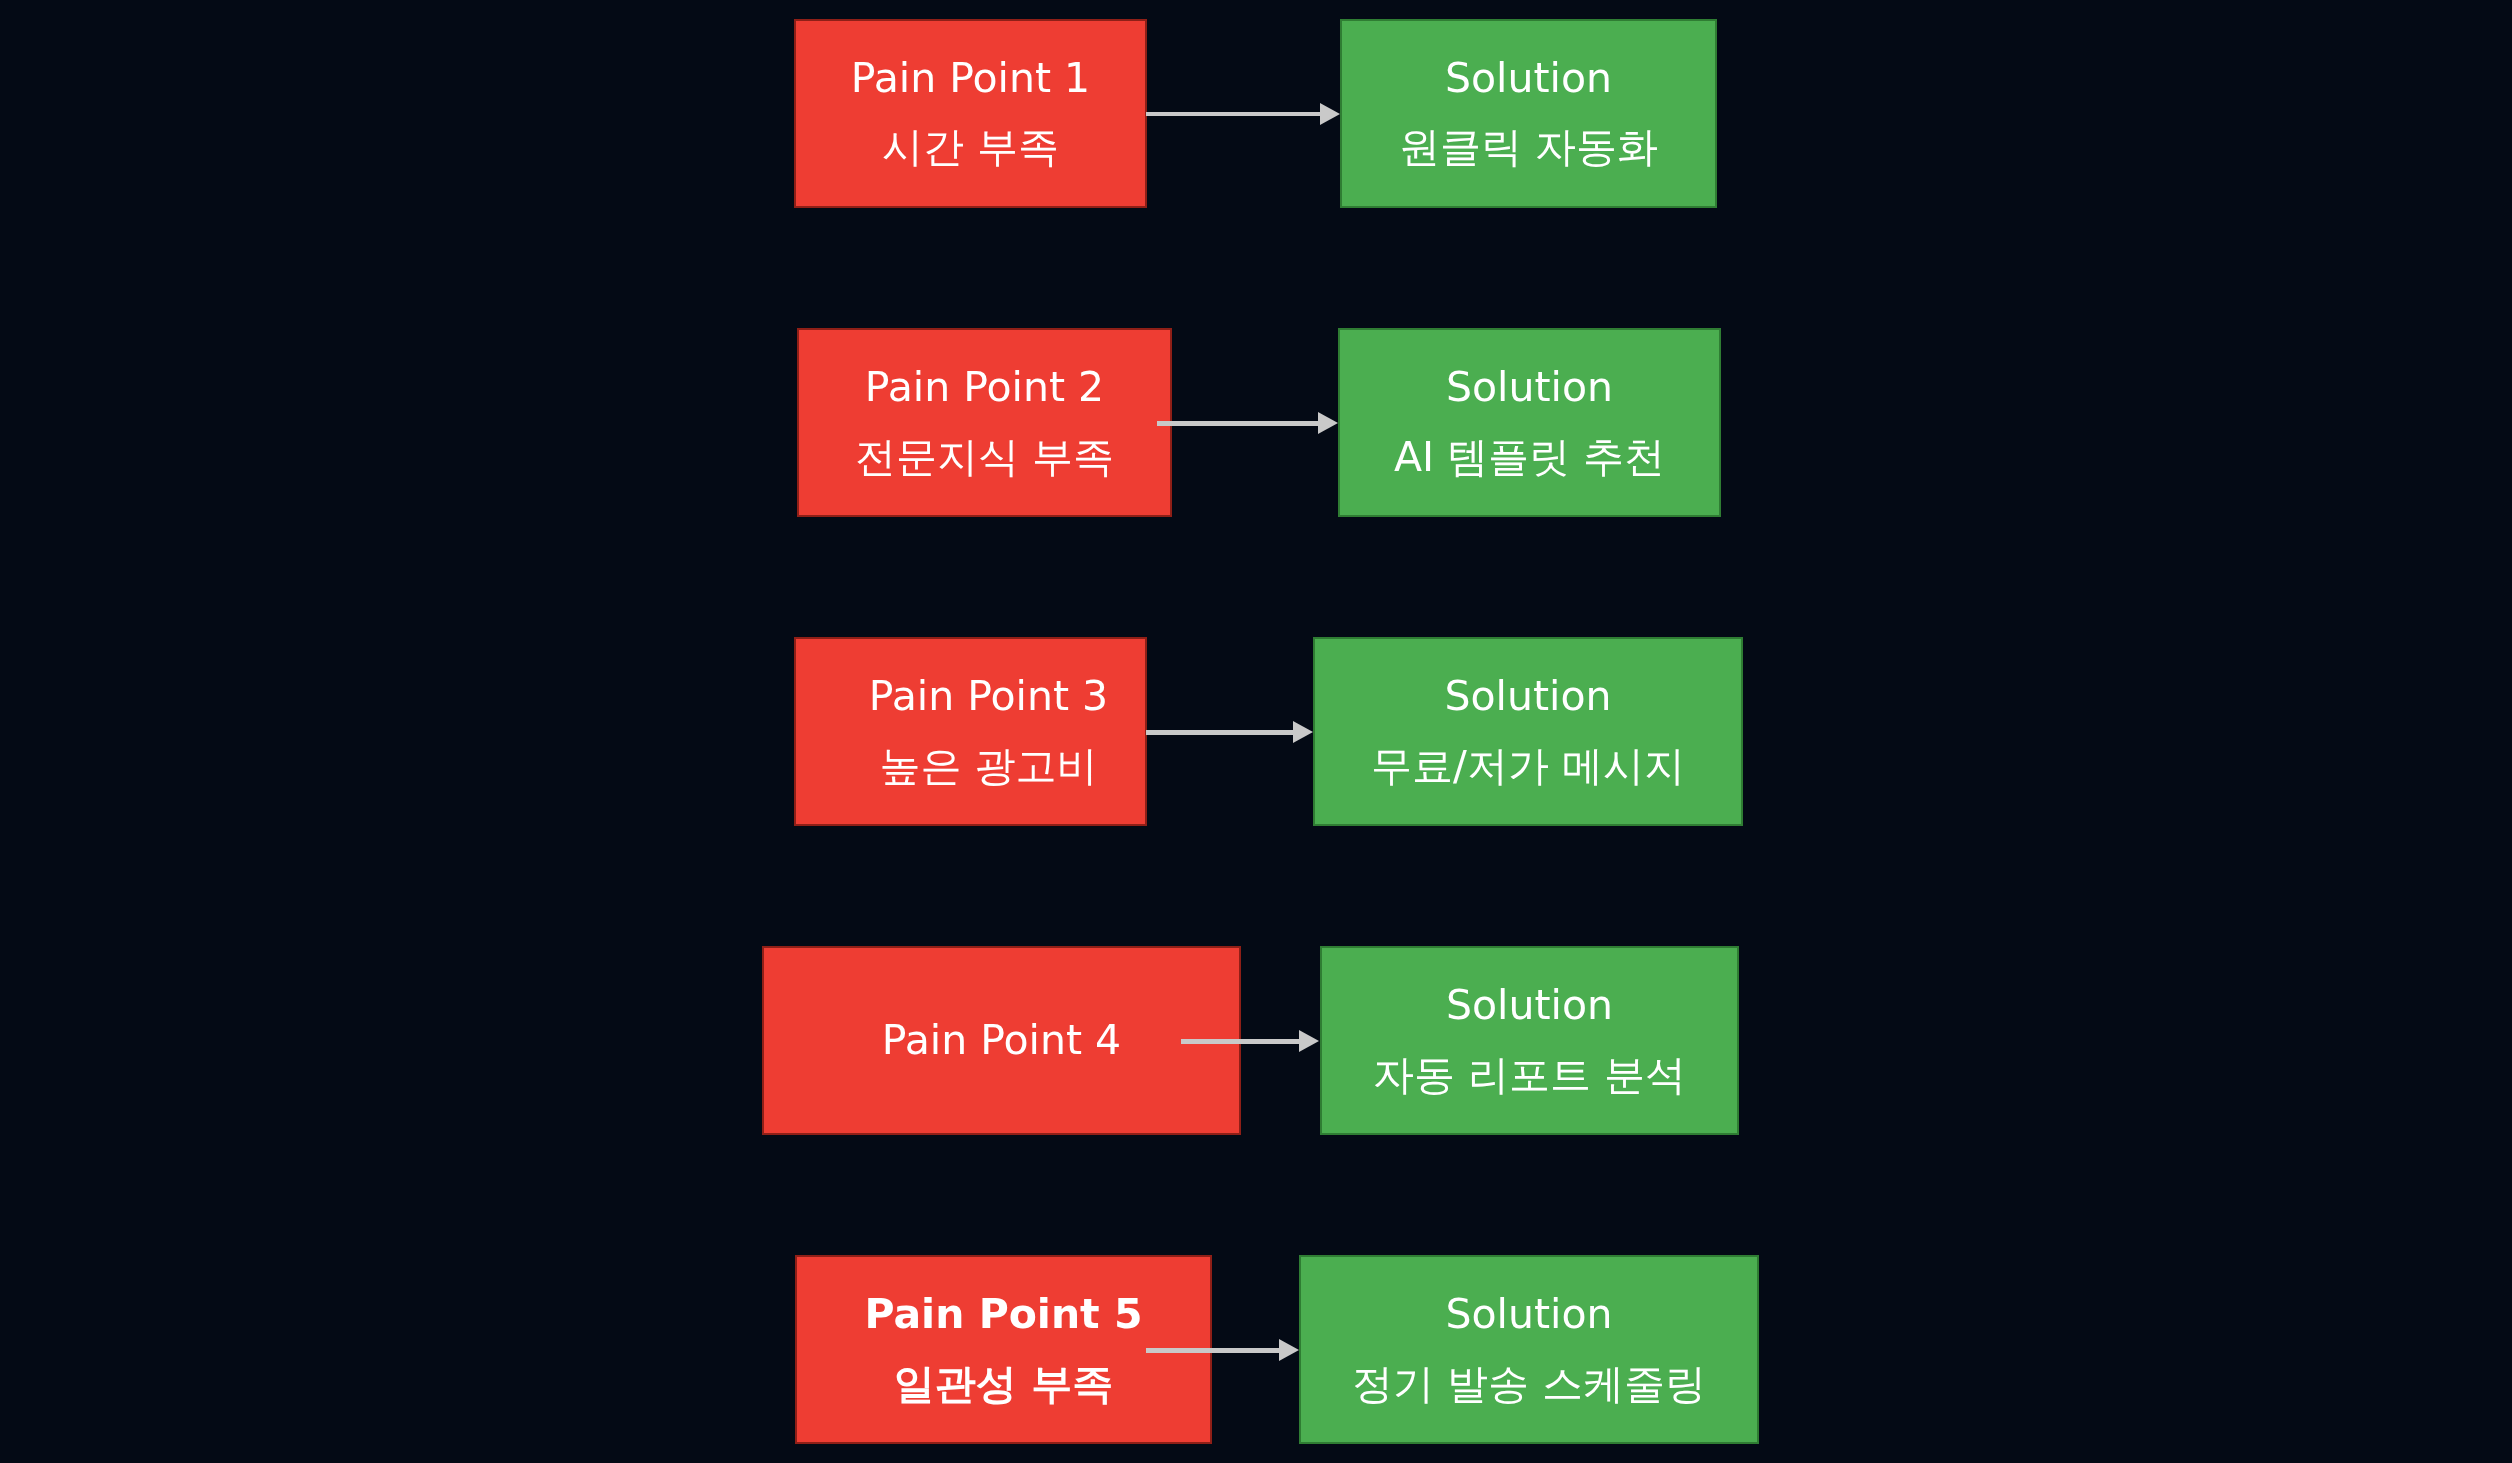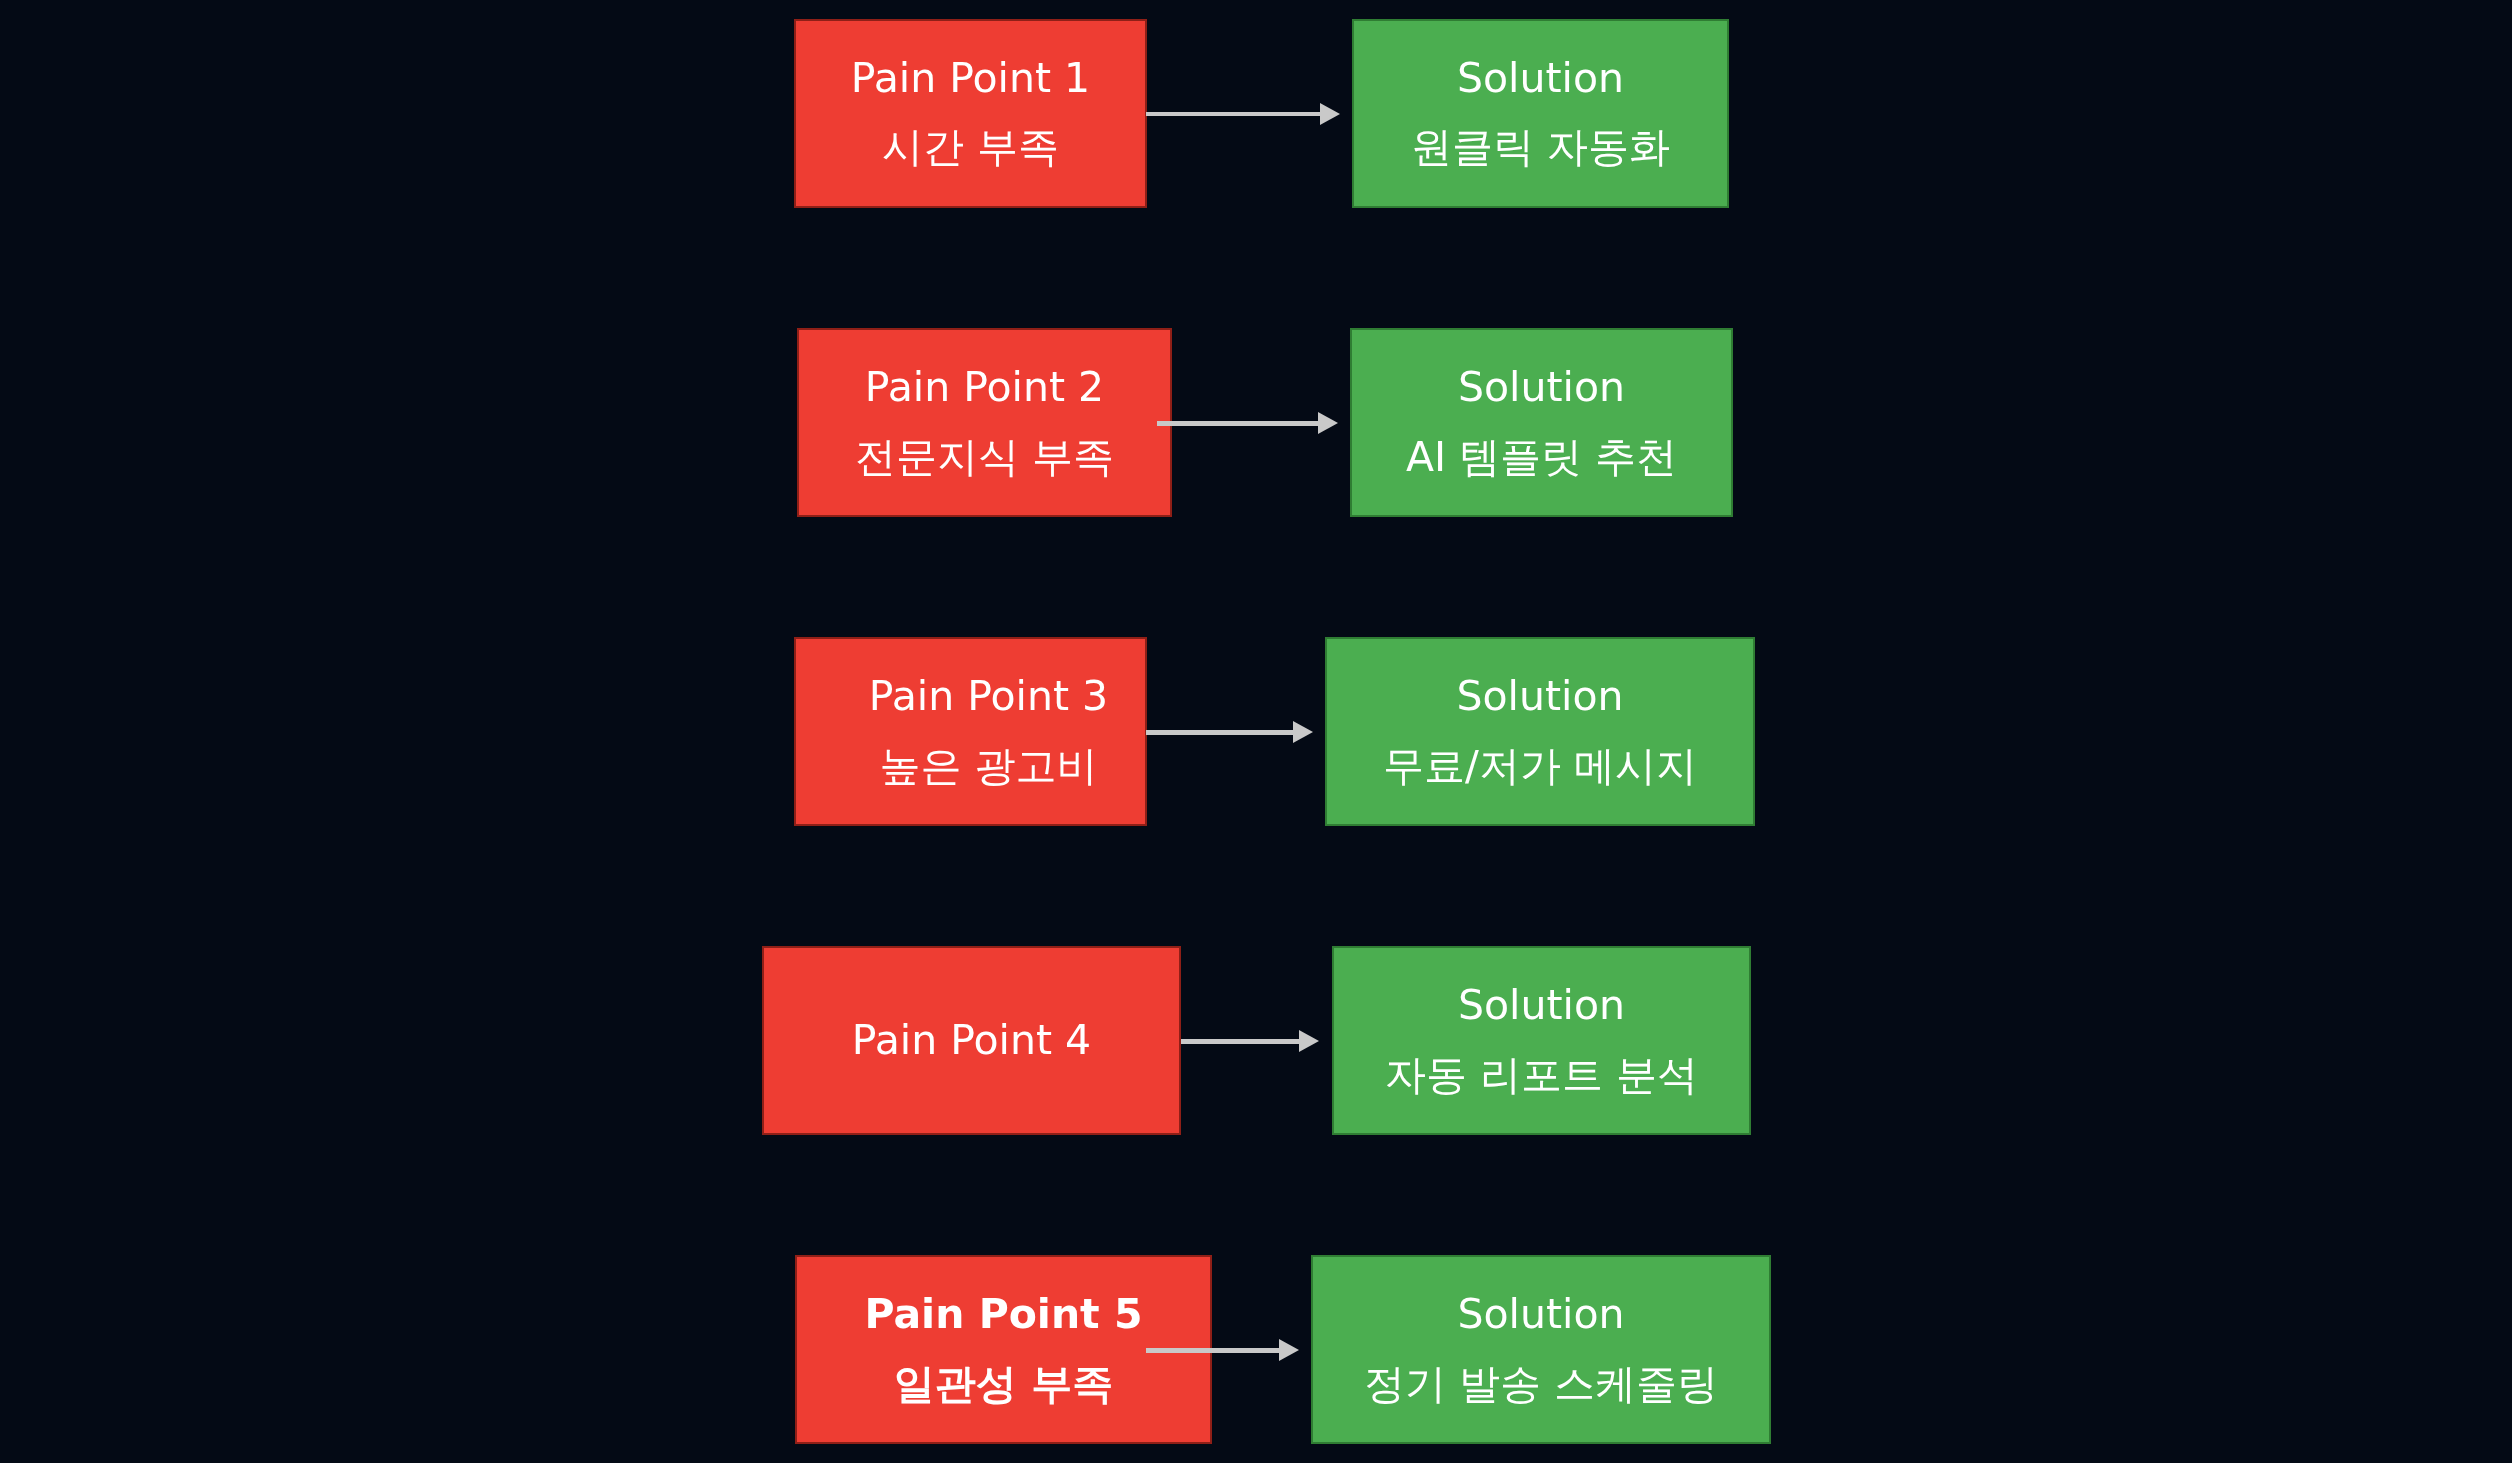--- a/index.html
+++ b/index.html
@@ -38,26 +38,26 @@
     align-items: center;
     justify-content: center;
     gap: 22px;
     color: var(--text);
     font-size: 41px;
     line-height: 1.15;
     text-align: center;
     white-space: nowrap;
   }
   .pain { background: var(--pain-fill); border-color: var(--pain-border); }
-  .sol  { background: var(--solution-fill); border-color: var(--solution-border); margin-left: 12px; }
+  .sol  { background: var(--solution-fill); border-color: var(--solution-border); }
 
   .r1 .pain { left: 794px; width: 353px; }
   .r2 .pain { left: 783px; width: 375px; margin-left: 14px; }
   .r3 .pain { left: 794px; width: 353px; padding-left: 36px; }
-  .r4 .pain { left: 762px; width: 419px; }
+  .r4 .pain { left: 762px; width: 479px; }
   .r5 .pain { left: 795px; width: 417px; font-weight: bold; }
 
   .r1 .sol { left: 1340px; width: 377px; }
   .r2 .sol { left: 1338px; width: 383px; }
   .r3 .sol { left: 1313px; width: 430px; }
   .r4 .sol { left: 1320px; width: 419px; }
   .r5 .sol { left: 1299px; width: 460px; }
 
   .arrow { position: absolute; top: 84px; height: 22px; }
   .r1 .arrow { left: 1146px; width: 194px; }

